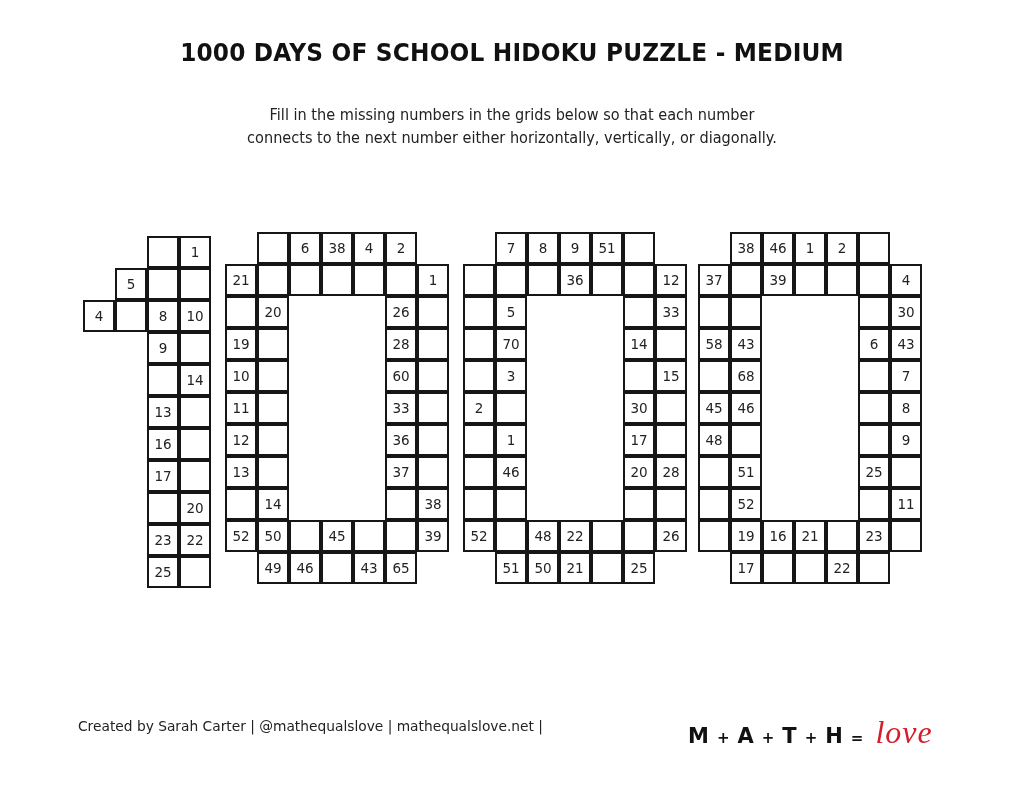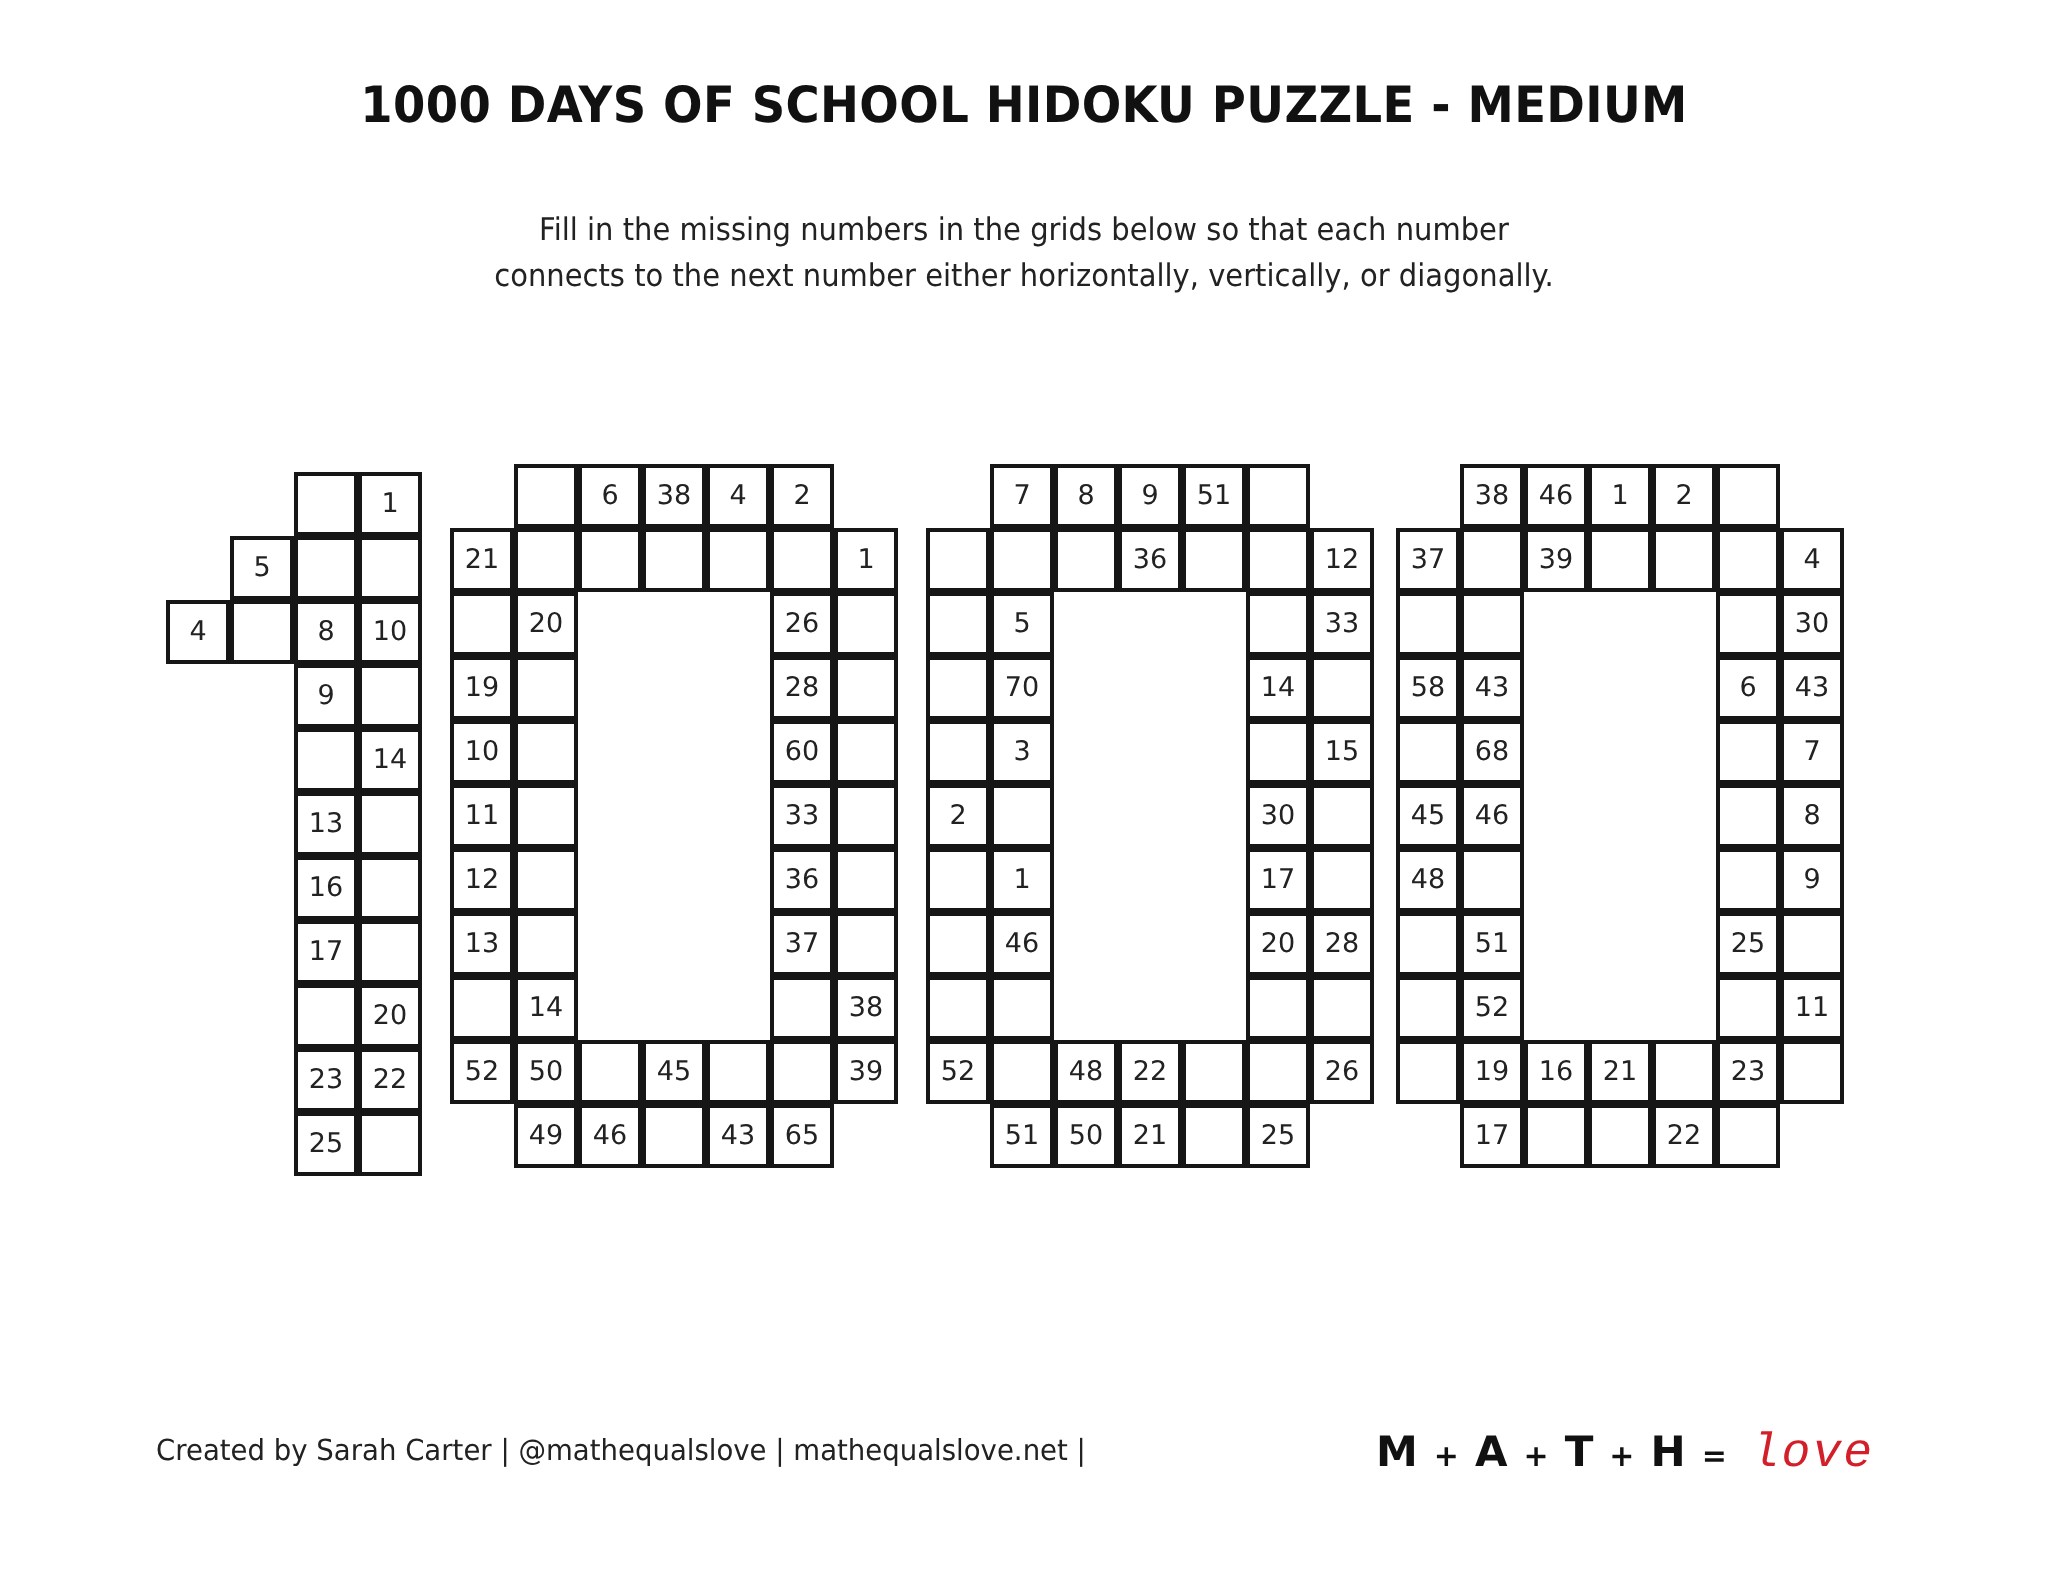--- a/index.html
+++ b/index.html
@@ -4,21 +4,21 @@
 <style>
   html, body { margin:0; padding:0; background:#ffffff; }
   body { width:1024px; height:791px; position:relative; overflow:hidden; font-family:"Liberation Sans", "DejaVu Sans", sans-serif; color:#111; }
   .title { position:absolute; left:0; top:38px; width:1024px; text-align:center; font-family:"DejaVu Sans", sans-serif; font-weight:bold; font-size:25px; letter-spacing:0.2px; color:#111; transform:scaleX(0.93); transform-origin:center; }
   .instructions { position:absolute; left:130px; top:104px; width:764px; text-align:center; font-family:"DejaVu Sans", sans-serif; font-size:15.6px; line-height:23px; color:#222; transform:scaleX(0.93); transform-origin:center; }
   .grid { position:absolute; }
   .cell { position:absolute; width:32px; height:32px; box-sizing:border-box; border:2px solid #161616; margin-left:-1px; margin-top:-1px; background:#fff; font-family:"DejaVu Sans", sans-serif; font-size:13.5px; display:flex; align-items:center; justify-content:center; color:#222; }
   .footer { position:absolute; left:78px; top:718px; font-family:"DejaVu Sans", sans-serif; font-size:14.5px; color:#222; white-space:nowrap; transform:scaleX(0.95); transform-origin:left; }
   .logo { position:absolute; left:688px; top:714px; font-family:"DejaVu Sans", sans-serif; font-weight:bold; font-size:21px; color:#111; white-space:nowrap; letter-spacing:1px; }
   .logo .plus { font-size:15px; margin:0 7px; }
-  .logo .love { font-family:Liberation Mono, monospace; font-style:italic; font-weight:normal; color:#d31f2a; font-size:24px; margin-left:4px; }
+  .logo .love { font-family:Liberation Serif, serif; font-style:italic; font-weight:normal; color:#d31f2a; font-size:32px; margin-left:4px; }
 </style>
 </head>
 <body>
 
 <div class="title">1000 DAYS OF SCHOOL HIDOKU PUZZLE - MEDIUM</div>
 <div class="instructions">
   <div>Fill in the missing numbers in the grids below so that each number</div>
   <div>connects to the next number either horizontally, vertically, or diagonally.</div>
 </div>
 

